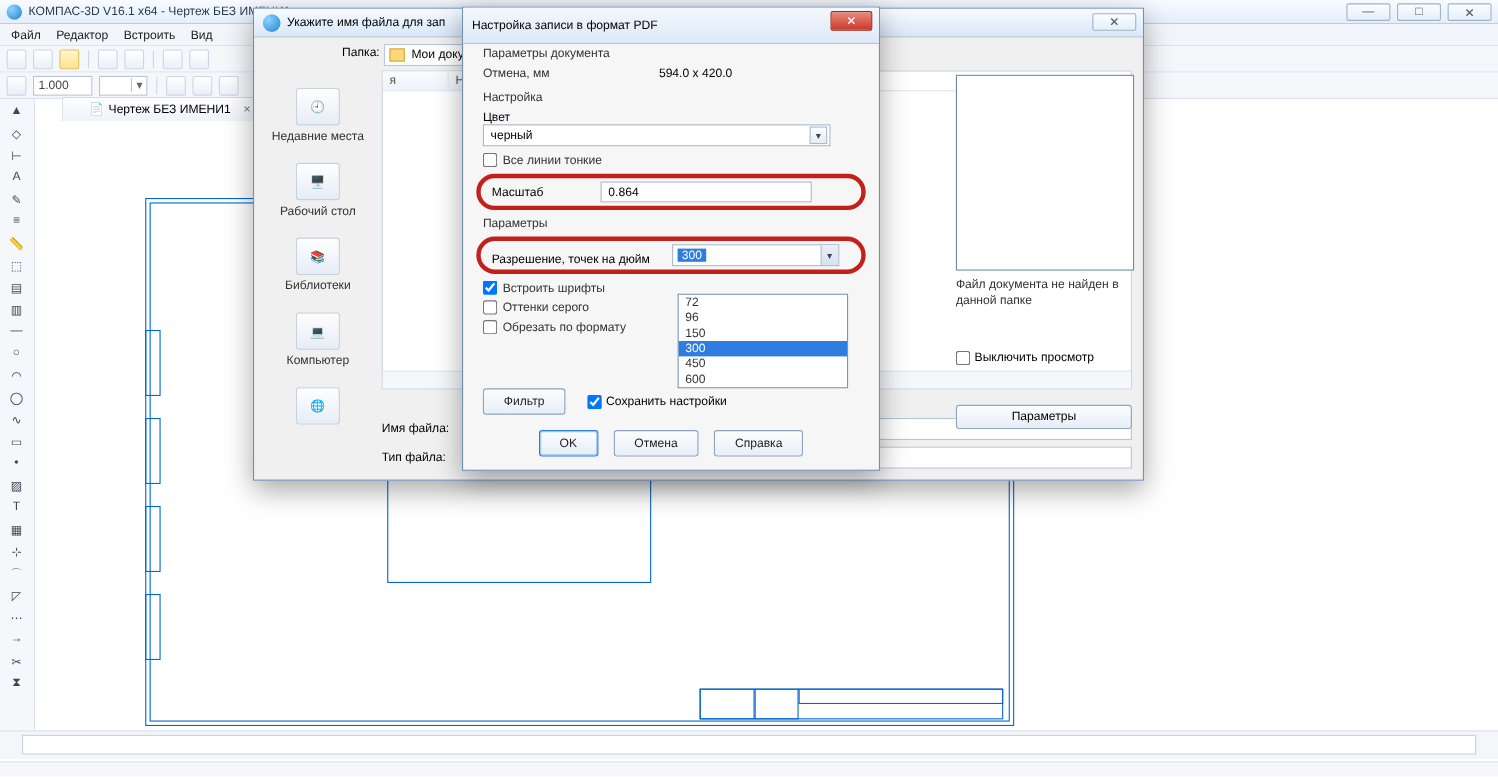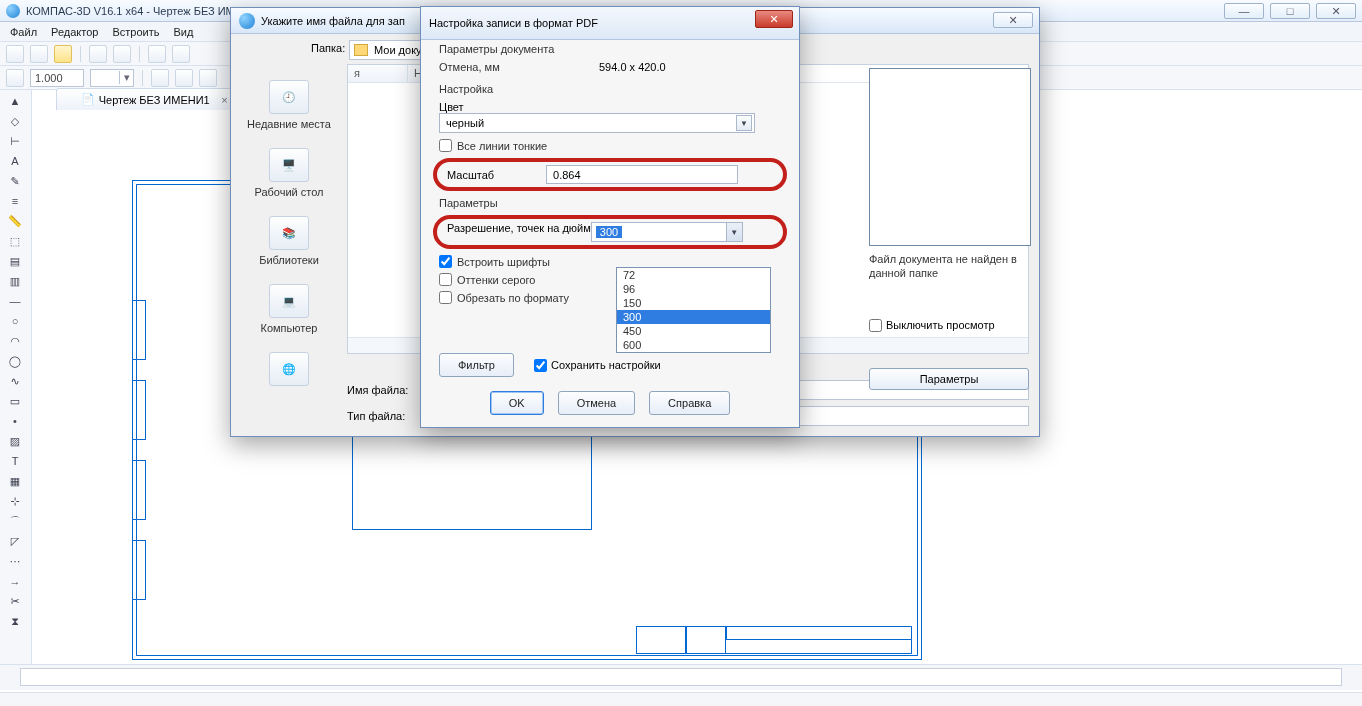--- a/index.html
+++ b/index.html
@@ -72,21 +72,21 @@
 .group-title{color:#333;margin-bottom:6px;}
 .kv{display:flex;margin:3px 0;}
 .kv label{width:160px;color:#333;}
 .color-combo{width:316px;height:20px;border:1px solid #abb8ca;background:#fff;display:flex;align-items:center;justify-content:space-between;padding:0 2px 0 6px;}
 .color-combo .arrow{width:16px;height:16px;border:1px solid #abb8ca;background:linear-gradient(#fafcfe,#e6ecf4);display:flex;align-items:center;justify-content:center;font-size:8px;color:#445;}
 .chk{display:flex;align-items:center;gap:5px;margin:5px 0;color:#333;}
 .chk input{width:13px;height:13px;}
 .highlight{border:4px solid #c3201b;border-radius:18px;padding:3px 10px;margin:6px -6px;}
 .scale-row{display:flex;align-items:center;gap:52px;}
 .scale-row input{width:192px;height:19px;border:1px solid #abb8ca;background:#fff;padding:0 6px;}
-.res-row{display:flex;align-items:flex-start;}
+.res-row{display:flex;align-items:flex-end;gap:20px;}
 .res-combo{width:152px;height:20px;border:1px solid #abb8ca;background:#fff;display:flex;align-items:center;justify-content:space-between;padding:0 0 0 4px;}
 .res-combo .val{background:#2f7de0;color:#fff;padding:0 4px;}
 .res-combo .arrow{width:16px;height:18px;border-left:1px solid #abb8ca;background:linear-gradient(#e9f0f8,#d7e2ef);display:flex;align-items:center;justify-content:center;font-size:8px;color:#445;}
 .dropdown{position:absolute;left:616px;top:267px;width:155px;border:1px solid #7b94b4;background:#fff;z-index:50;}
 .dropdown div{padding:1px 6px;color:#333;}
 .dropdown div.sel{background:#2f7de0;color:#fff;}
 .pdf-buttons{position:absolute;bottom:50px;left:18px;right:18px;display:flex;align-items:center;gap:20px;}
 .btn{height:24px;padding:0 18px;border:1px solid #8fa4be;border-radius:3px;background:linear-gradient(#fcfdfe,#e7eef8);color:#222;}
 .btn.primary{border:1px solid #2f7de0;box-shadow:0 0 0 1px #9fc5f2 inset;}
 .pdf-buttons2{position:absolute;bottom:12px;left:0;right:0;display:flex;justify-content:center;gap:14px;}

